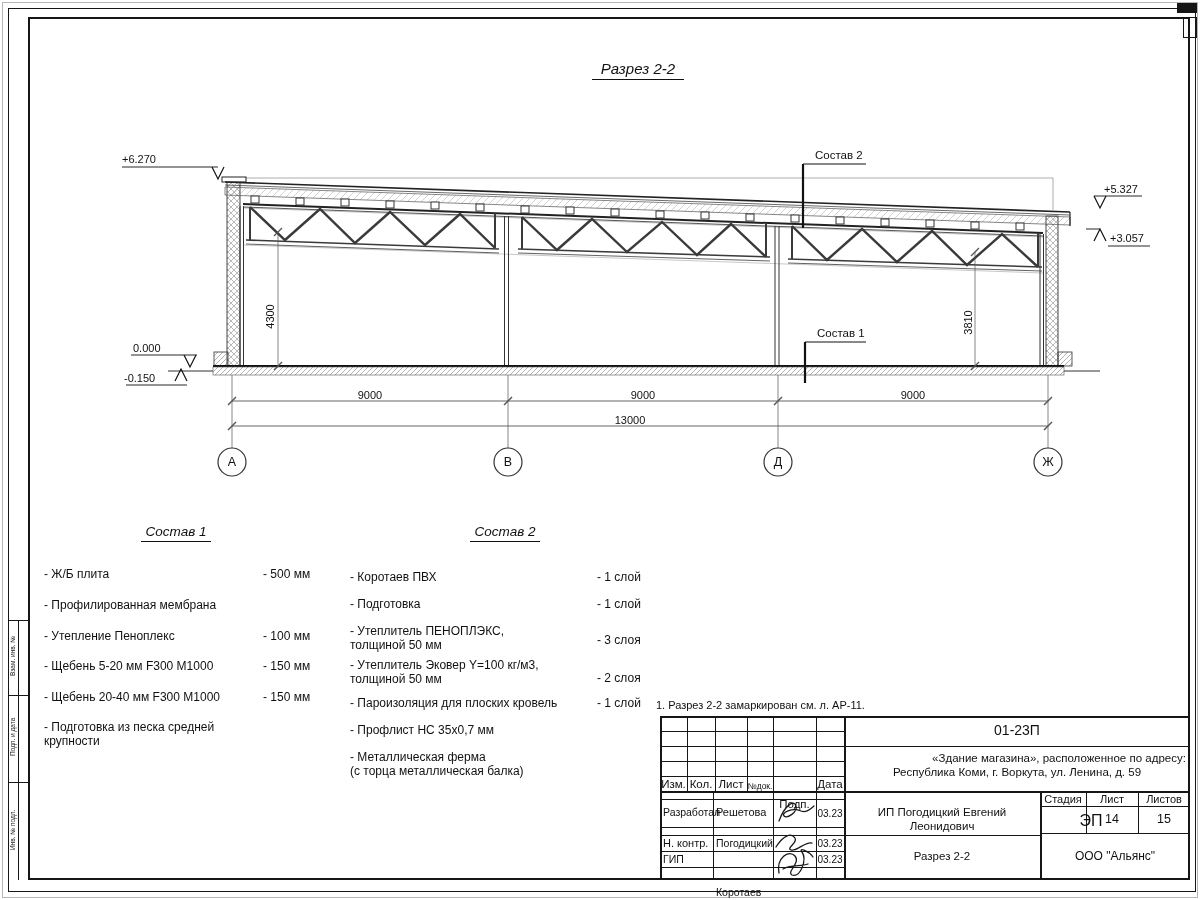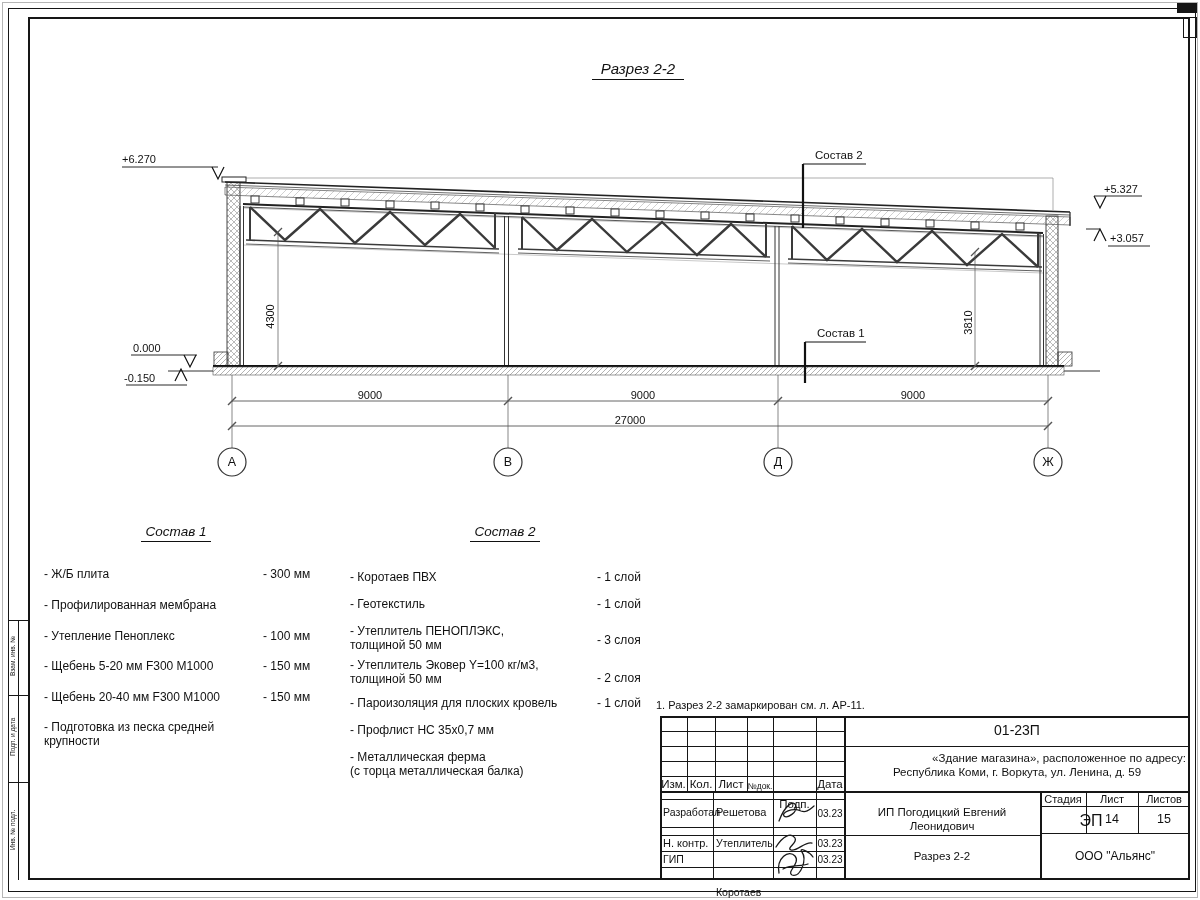--- a/index.html
+++ b/index.html
@@ -200,44 +200,44 @@
 
 <div class="t" style="left:815px;top:149px;font-size:11.5px">Состав 2</div>
 <div class="t" style="left:817px;top:327px;font-size:11.5px">Состав 1</div>
 
 <div class="t c rot" style="left:252px;top:310px;width:36px;font-size:11px">4300</div>
 <div class="t c rot" style="left:950px;top:316px;width:36px;font-size:11px">3810</div>
 
 <div class="t c" style="left:340px;top:389px;width:60px;font-size:11px">9000</div>
 <div class="t c" style="left:613px;top:389px;width:60px;font-size:11px">9000</div>
 <div class="t c" style="left:883px;top:389px;width:60px;font-size:11px">9000</div>
-<div class="t c" style="left:595px;top:414px;width:70px;font-size:11px">27000</div>
+<div class="t c" style="left:595px;top:414px;width:70px;font-size:11px">13000</div>
 
 <div class="t c" style="left:218px;top:455px;width:28px;font-size:12.5px">А</div>
 <div class="t c" style="left:494px;top:455px;width:28px;font-size:12.5px">В</div>
 <div class="t c" style="left:764px;top:455px;width:28px;font-size:12.5px">Д</div>
 <div class="t c" style="left:1034px;top:455px;width:28px;font-size:12.5px">Ж</div>
 
 <div class="t it u c" style="left:141px;top:524px;width:70px;font-size:13.5px">Состав 1</div>
 <div class="t" style="left:44px;top:567px;width:215px">- Ж/Б плита</div>
-<div class="t" style="left:263px;top:567px;width:60px">- 300 мм</div>
+<div class="t" style="left:263px;top:567px;width:60px">- 500 мм</div>
 <div class="t" style="left:44px;top:598px;width:215px">- Профилированная мембрана</div>
 <div class="t" style="left:44px;top:629px;width:215px">- Утепление Пеноплекс</div>
 <div class="t" style="left:263px;top:629px;width:60px">- 100 мм</div>
 <div class="t" style="left:44px;top:659px;width:215px">-  Щебень 5-20 мм F300 М1000</div>
 <div class="t" style="left:263px;top:659px;width:60px">- 150 мм</div>
 <div class="t" style="left:44px;top:690px;width:215px">-  Щебень 20-40 мм F300 М1000</div>
 <div class="t" style="left:263px;top:690px;width:60px">- 150 мм</div>
 <div class="t" style="left:44px;top:720px;width:215px">- Подготовка из песка средней
 крупности</div>
 
 <div class="t it u c" style="left:470px;top:524px;width:70px;font-size:13.5px">Состав 2</div>
 <div class="t" style="left:350px;top:570px;width:235px">- Коротаев ПВХ</div>
 <div class="t" style="left:597px;top:570px;width:60px">- 1 слой</div>
-<div class="t" style="left:350px;top:597px;width:235px">- Геотекстиль</div>
+<div class="t" style="left:350px;top:597px;width:235px">- Подготовка</div>
 <div class="t" style="left:597px;top:597px;width:60px">- 1 слой</div>
 <div class="t" style="left:350px;top:624px;width:235px">- Утеплитель ПЕНОПЛЭКС,
 толщиной 50 мм</div>
 <div class="t" style="left:597px;top:633px;width:60px">- 3 слоя</div>
 <div class="t" style="left:350px;top:658px;width:235px">- Утеплитель Эковер Y=100 кг/м3,
 толщиной 50 мм</div>
 <div class="t" style="left:597px;top:671px;width:60px">- 2 слоя</div>
 <div class="t" style="left:350px;top:696px;width:245px">- Пароизоляция для плоских кровель</div>
 <div class="t" style="left:597px;top:696px;width:60px">- 1 слой</div>
 <div class="t" style="left:350px;top:723px;width:235px">- Профлист НС 35х0,7 мм</div>
@@ -280,21 +280,21 @@
 <div class="t c" style="left:687px;top:778px;width:28px;font-size:11.5px">Кол.</div>
 <div class="t c" style="left:715px;top:778px;width:32px;font-size:11.5px">Лист</div>
 <div class="t c" style="left:747px;top:781px;width:26px;font-size:8.5px">№док.</div>
 <div class="t c" style="left:773px;top:798px;width:43px;font-size:11.5px">Подп.</div>
 <div class="t c" style="left:816px;top:778px;width:28px;font-size:11.5px">Дата</div>
 
 <div class="t" style="left:663px;top:806px;width:50px;font-size:10.5px">Разработал</div>
 <div class="t" style="left:716px;top:806px;width:56px;font-size:11px">Решетова</div>
 <div class="t c" style="left:816px;top:808px;width:28px;font-size:10px">03.23</div>
 <div class="t" style="left:663px;top:837px;width:50px;font-size:11px">Н. контр.</div>
-<div class="t" style="left:716px;top:837px;width:56px;font-size:10.5px">Утеплитель</div>
+<div class="t" style="left:716px;top:837px;width:56px;font-size:10.5px">Погодицкий</div>
 <div class="t c" style="left:816px;top:838px;width:28px;font-size:10px">03.23</div>
 <div class="t" style="left:663px;top:853px;width:50px;font-size:10.5px">ГИП</div>
 <div class="t" style="left:716px;top:886px;width:56px;font-size:10.5px">Коротаев</div>
 <div class="t c" style="left:816px;top:854px;width:28px;font-size:10px">03.23</div>
 
 <div class="t c" style="left:846px;top:806px;width:192px;font-size:11.5px">ИП Погодицкий Евгений Леонидович</div>
 <div class="t c" style="left:846px;top:850px;width:192px;font-size:11.5px">Разрез 2-2</div>
 <div class="t c" style="left:1042px;top:849px;width:146px;font-size:12px">ООО "Альянс"</div>
 
 <div class="t c" style="left:1040px;top:793px;width:46px;font-size:11px">Стадия</div>

